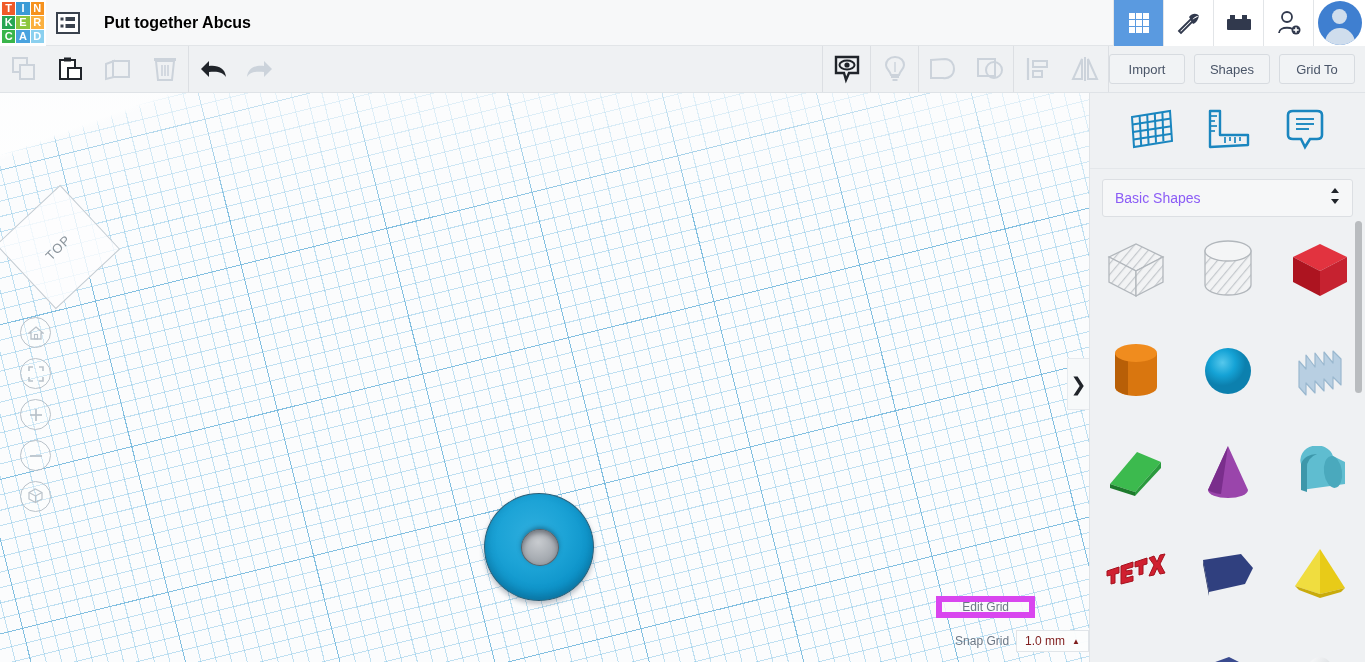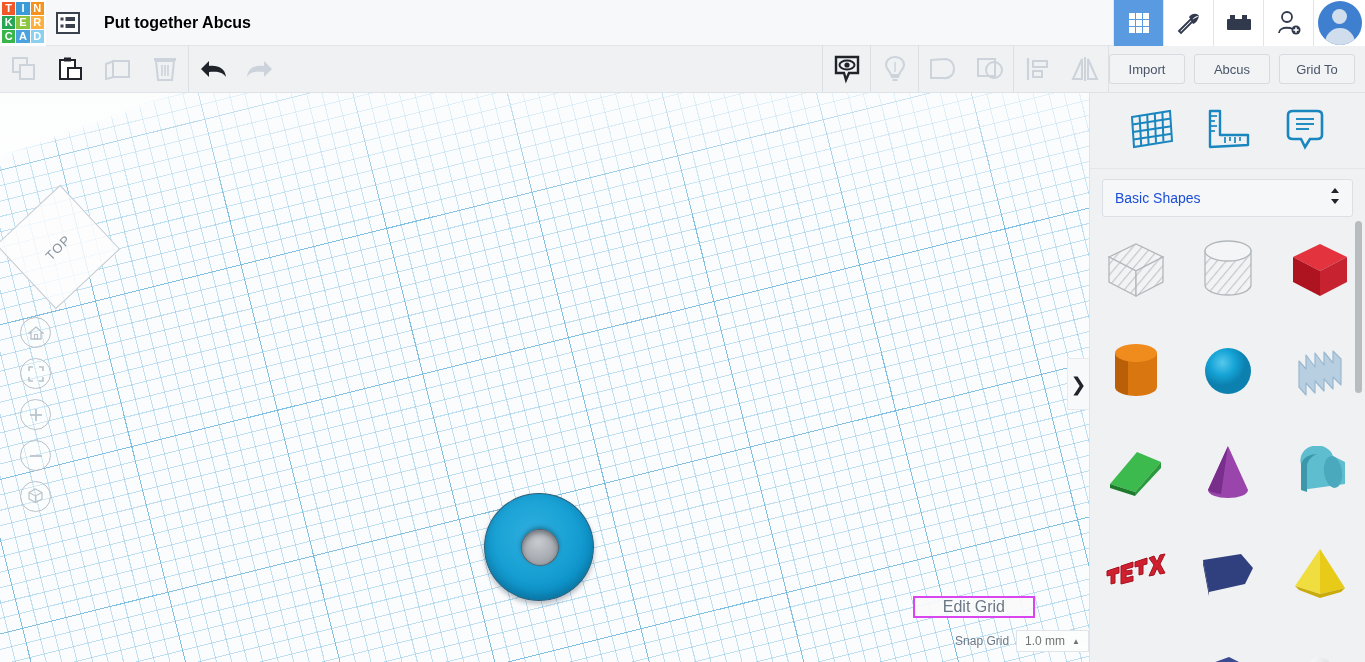--- a/index.html
+++ b/index.html
@@ -206,37 +206,37 @@
     width: 36px; height: 35px;
     margin-left: -18px; margin-top: -18px;
     border-radius: 50%;
     background: radial-gradient(circle at 45% 35%, #c8cbcf 0%, #a8adb3 55%, #8b9197 100%);
     box-shadow: inset 0 3px 5px rgba(40,45,55,0.45), 0 -2px 4px rgba(12,70,100,0.5);
     border: 1px solid #5c6167;
   }
   
   #edit-grid-btn {
     position: absolute; right: 54px; bottom: 44px;
-    height: 22px; padding: 0 28px;
+    height: 22px; padding: 0 20px;
     background: rgba(249,250,251,0.9);
-    border: 2px solid #d946ef;
-    color: #6b7785; font-size: 16px;
+    border: 6px solid #d946ef;
+    color: #6b7785; font-size: 12px;
     display: flex; align-items: center; justify-content: center;
     cursor: pointer;
   }
   #snap-row {
     position: absolute; right: 0px; bottom: 10px;
     display: flex; align-items: center; gap: 7px;
   }
   #snap-label { color: #6b7785; font-size: 12px; }
   #snap-select {
     height: 22px; padding: 0 8px;
     background: rgba(252,253,253,0.95);
     border: 1px solid #e1e5e9;
-    color: #737373; font-size: 12px;
+    color: #7f1d1d; font-size: 12px;
     display: flex; align-items: center; gap: 7px;
     cursor: pointer;
   }
 
   
   #rightpanel {
     position: absolute; top: 93px; right: 0;
     width: 276px; height: 569px;
     background: #eff1f3;
     border-left: 1px solid #dfe3e7;
@@ -251,21 +251,21 @@
   #shape-select-wrap { padding: 10px 12px 12px 12px; }
   #shape-select {
     height: 38px;
     background: #f6f7f8;
     border: 1px solid #dcdfe3;
     border-radius: 3px;
     display: flex; align-items: center;
     padding: 0 12px;
     cursor: pointer;
   }
-  #shape-select-label { font-size: 14px; color: #1d4ed8; }
+  #shape-select-label { font-size: 14px; color: #8b5cf6; }
   #shape-select-arrows { margin-left: auto; }
   #shapes-grid {
     position: absolute; top: 126px; left: 0;
     width: 276px; height: 443px;
     display: grid;
     grid-template-columns: repeat(3, 1fr);
     grid-auto-rows: 101px;
     overflow: hidden;
   }
   .shape-cell {
@@ -443,21 +443,21 @@
     <svg width="28" height="26" viewBox="0 0 28 26">
       <path d="M11 3 L11 23 L2 23 Z" fill="none" stroke="#ccd3db" stroke-width="2"></path>
       <line x1="14" y1="1" x2="14" y2="25" stroke="#ccd3db" stroke-width="2"></line>
       <path d="M17 3 L17 23 L26 23 Z" fill="none" stroke="#ccd3db" stroke-width="2"></path>
     </svg>
   </div>
   <div class="tool-sep"></div>
 
   <div id="toolbar-actions">
     <div class="action-btn">Import</div>
-    <div class="action-btn">Abcus</div>
+    <div class="action-btn">Shapes</div>
     <div class="action-btn">Grid To</div>
   </div>
 </div>
 
 <div id="canvas">
   <div id="grid-plane"></div>
   <div id="plane-corner"></div>
   <div id="grid-fade"></div>
 
   <div id="viewcube">

